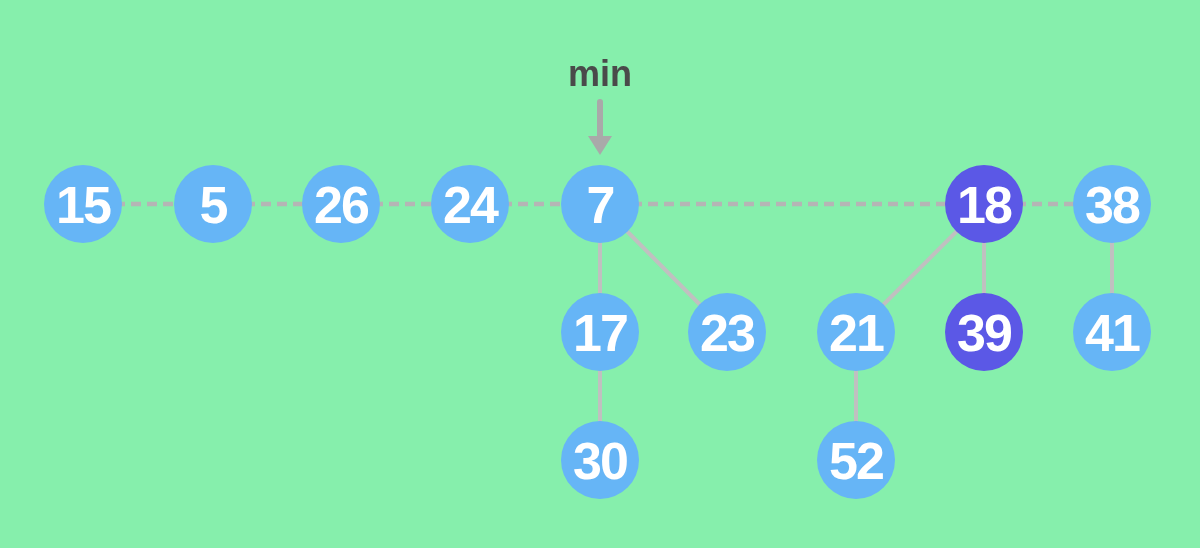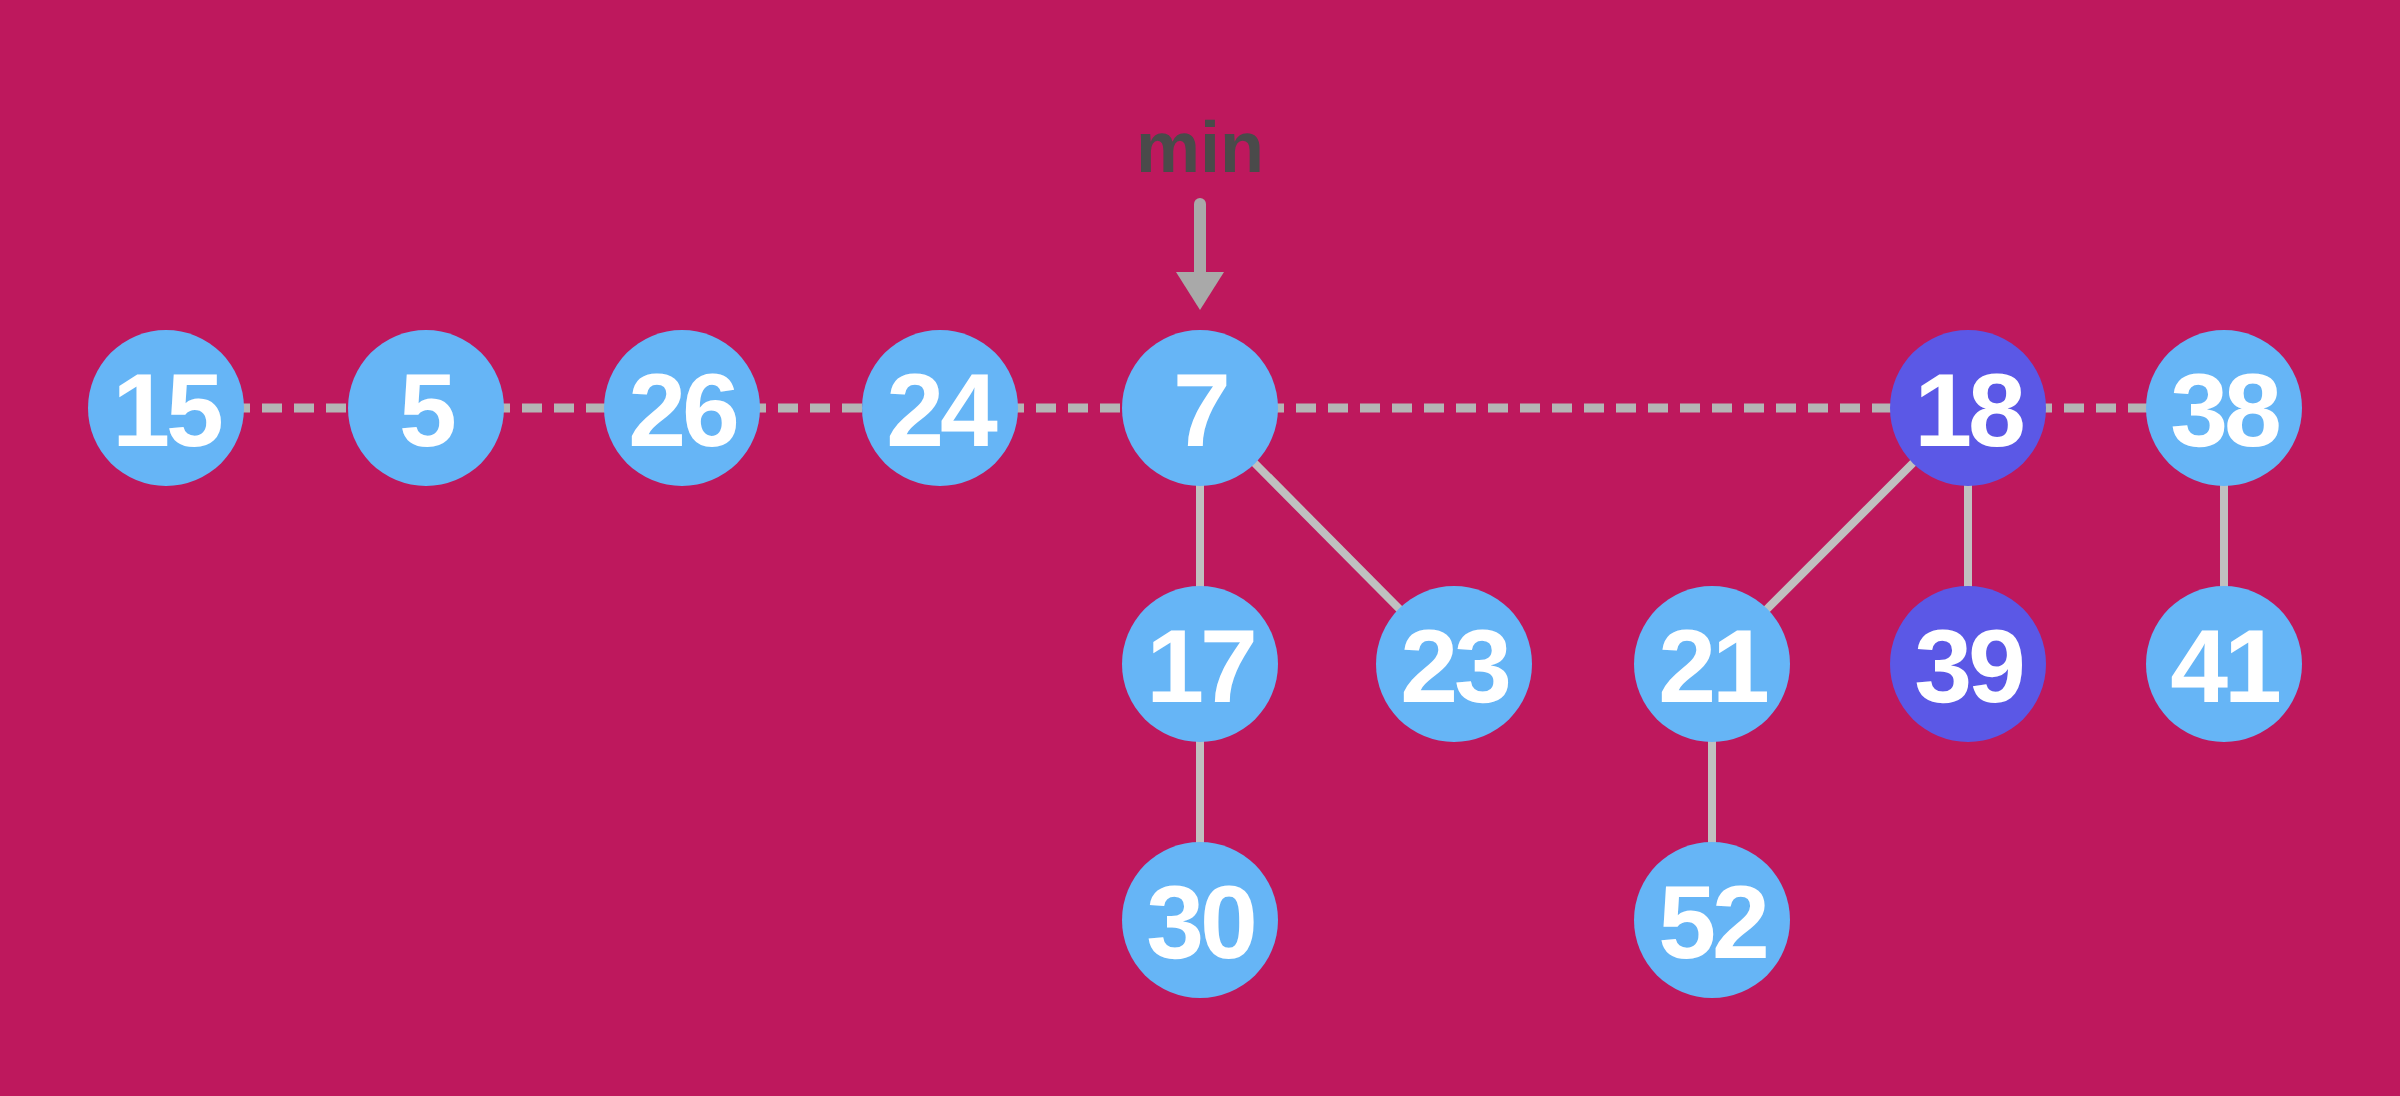--- a/index.html
+++ b/index.html
@@ -5,21 +5,21 @@
   html, body {
     margin: 0;
     padding: 0;
     background: #ffffff;
   }
   .stage {
     position: relative;
     width: 1200px;
     height: 548px;
     overflow: hidden;
-    background: #be185d;
+    background: #86efac;
   }
   svg { display: block; }
   .node-value {
     font-family: "Liberation Sans", sans-serif;
     font-weight: 700;
     font-size: 52px;
     letter-spacing: -2px;
     text-anchor: middle;
   }
   .min-label {

